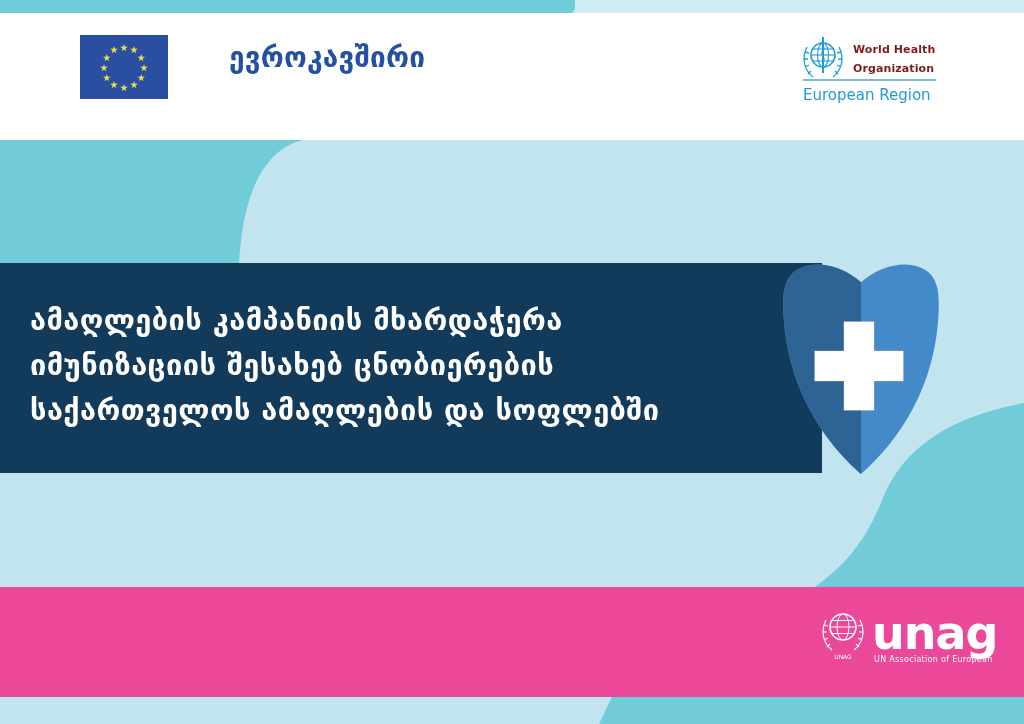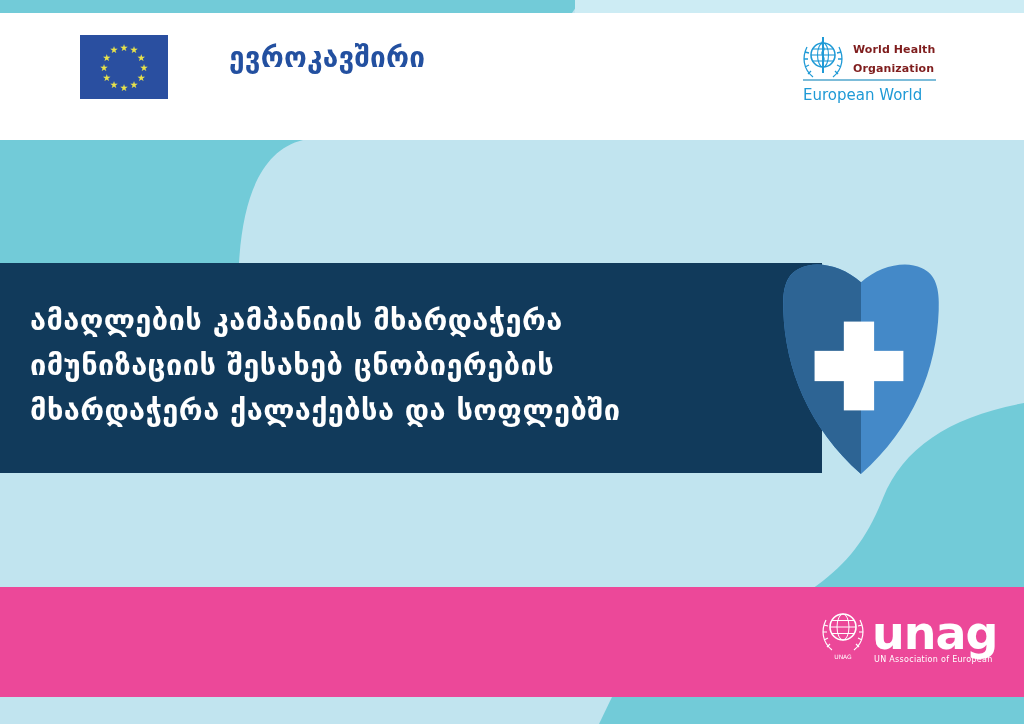--- a/index.html
+++ b/index.html
@@ -98,27 +98,27 @@
     <line x1="22" y1="4" x2="22" y2="40" stroke-width="2"></line>
     <path d="M22,8 C18,11 26,15 22,18 C18,21 26,25 22,28" stroke-width="1.4"></path>
     <path d="M6,14 C1,24 2,36 12,44 M8,20 l-4,-1 M7,26 l-4,0 M8,32 l-4,2 M10,38 l-3,3" stroke-width="1.3"></path>
     <path d="M38,14 C43,24 42,36 32,44 M36,20 l4,-1 M37,26 l4,0 M36,32 l4,2 M34,38 l3,3" stroke-width="1.3"></path>
   </svg>
   <div class="abs who-name">
     <div>World Health</div>
     <div>Organization</div>
   </div>
   <div class="abs who-rule"></div>
-  <div class="abs who-region">European World</div>
+  <div class="abs who-region">European Region</div>
 
   <div class="abs banner"></div>
   <div class="abs banner-text">
     <div>ამაღლების კამპანიის მხარდაჭერა</div>
     <div>იმუნიზაციის შესახებ ცნობიერების</div>
-    <div>მხარდაჭერა ქალაქებსა და სოფლებში</div>
+    <div>საქართველოს ამაღლების და სოფლებში</div>
   </div>
 
   <svg class="abs shield" viewBox="0 0 166 216" xmlns="http://www.w3.org/2000/svg">
     <defs>
       <clipPath id="leftHalf">
           <rect x="0" y="0" width="82" height="216"></rect>
         </clipPath>
     </defs>
     <path id="shieldPath" d="M82,24 C64,8 38,2 22,10 C8,16 4,30 5,52 C7,110 30,168 82,214 C134,168 157,110 159,52 C160,30 156,16 142,10 C126,2 100,8 82,24 Z" fill="#4489c8"></path>
     <path d="M82,24 C64,8 38,2 22,10 C8,16 4,30 5,52 C7,110 30,168 82,214 C134,168 157,110 159,52 C160,30 156,16 142,10 C126,2 100,8 82,24 Z" fill="#2d6494" clip-path="url(#leftHalf)"></path>

